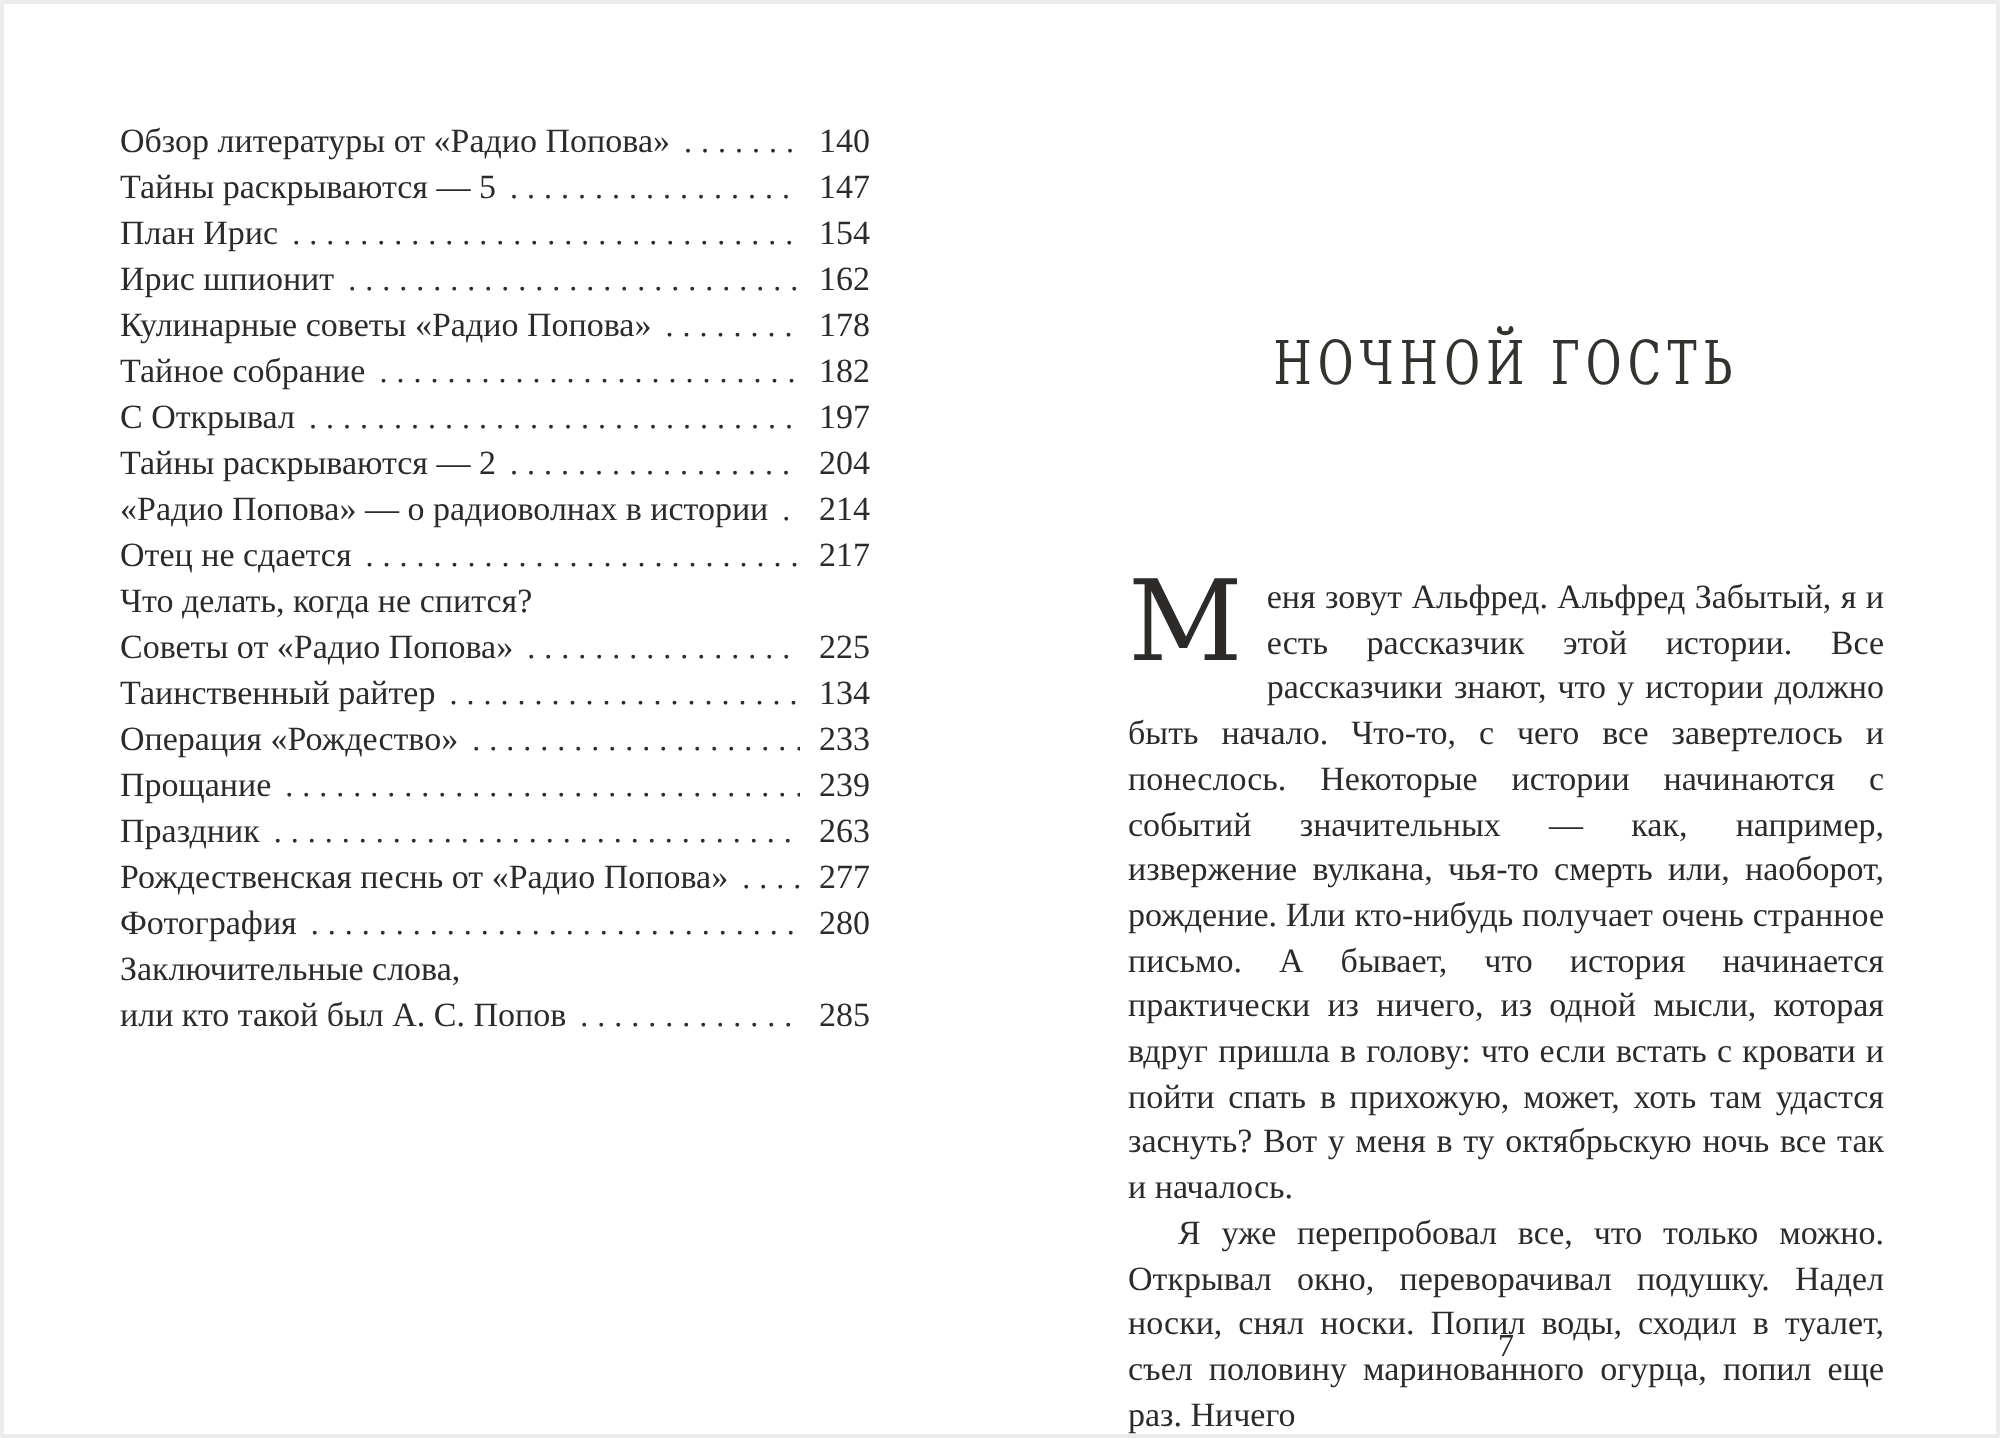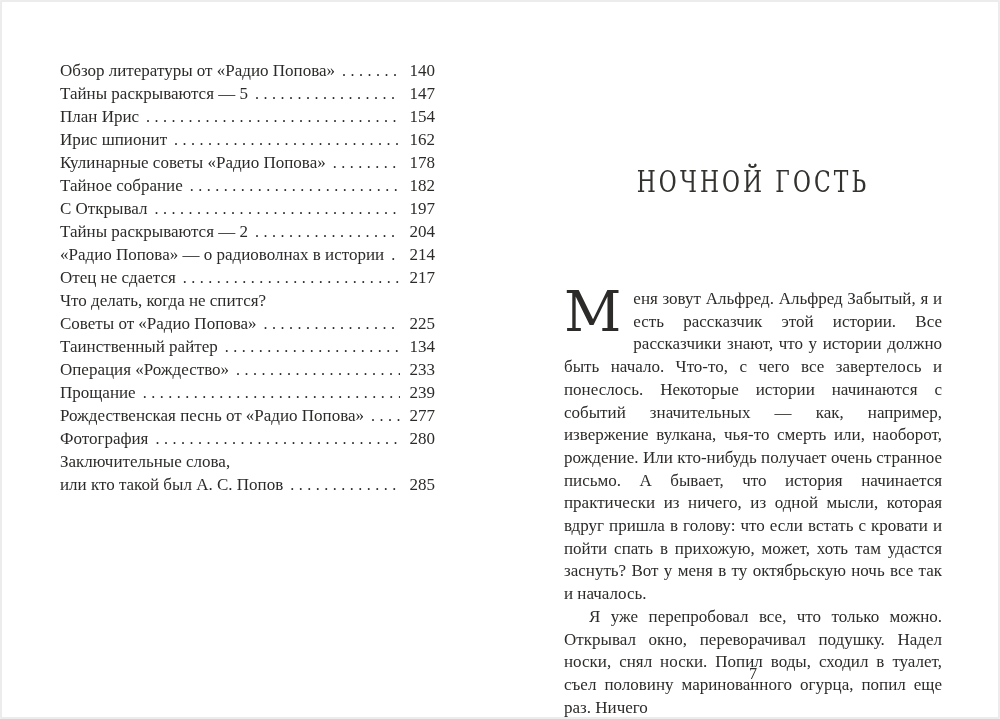--- a/index.html
+++ b/index.html
@@ -184,20 +184,25 @@
     <span class="toc-title">Операция «Рождество»</span>
     <span class="toc-leader"></span>
     <span class="toc-page">233</span>
   </div>
       <div class="toc-row">
     <span class="toc-title">Прощание</span>
     <span class="toc-leader"></span>
     <span class="toc-page">239</span>
   </div>
       <div class="toc-row">
+    <span class="toc-title">Праздник</span>
+    <span class="toc-leader"></span>
+    <span class="toc-page">263</span>
+  </div>
+      <div class="toc-row">
     <span class="toc-title">Рождественская песнь от «Радио Попова»</span>
     <span class="toc-leader"></span>
     <span class="toc-page">277</span>
   </div>
       <div class="toc-row">
     <span class="toc-title">Фотография</span>
     <span class="toc-leader"></span>
     <span class="toc-page">280</span>
   </div>
       <div class="toc-row no-page">

